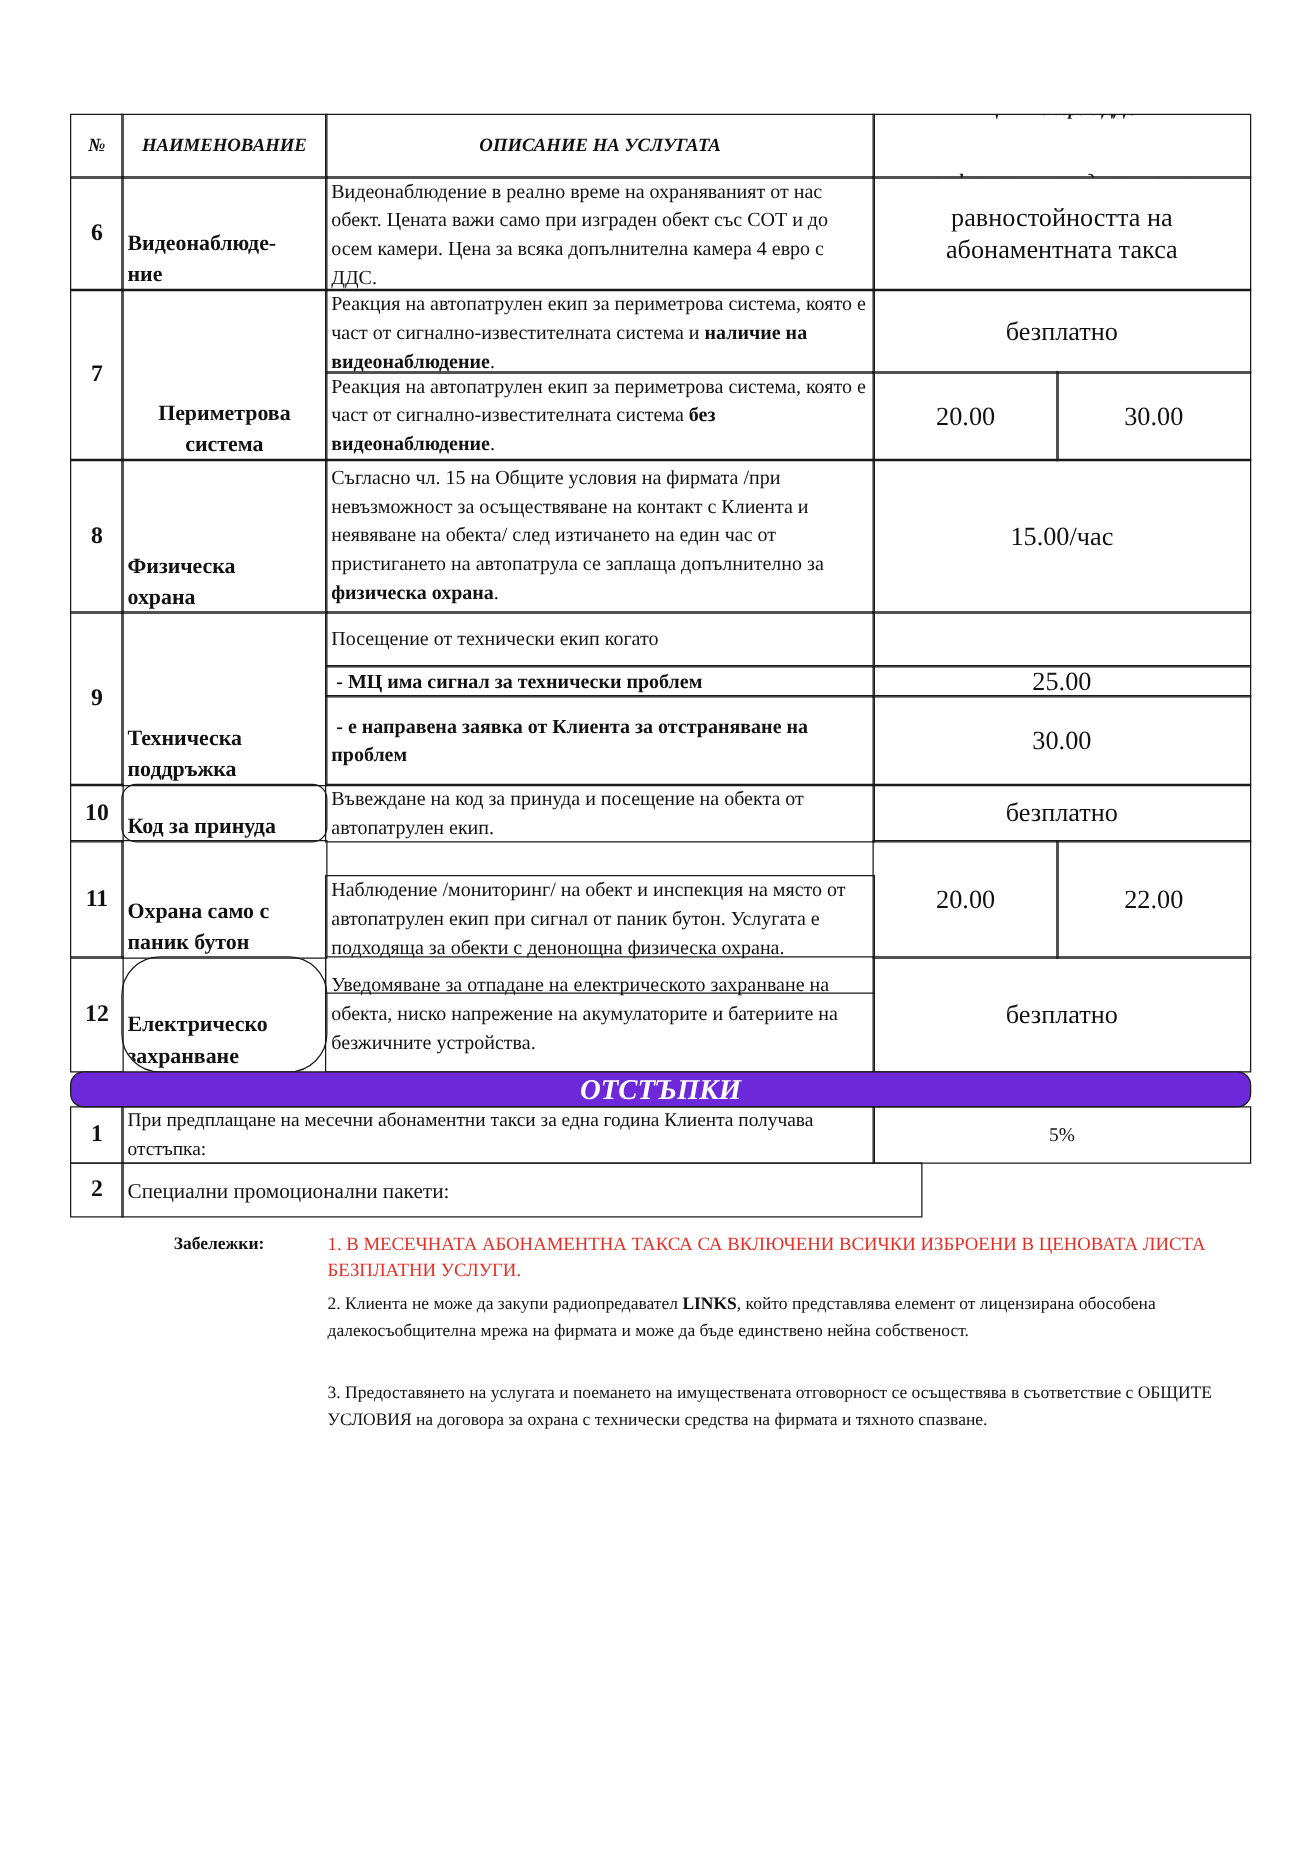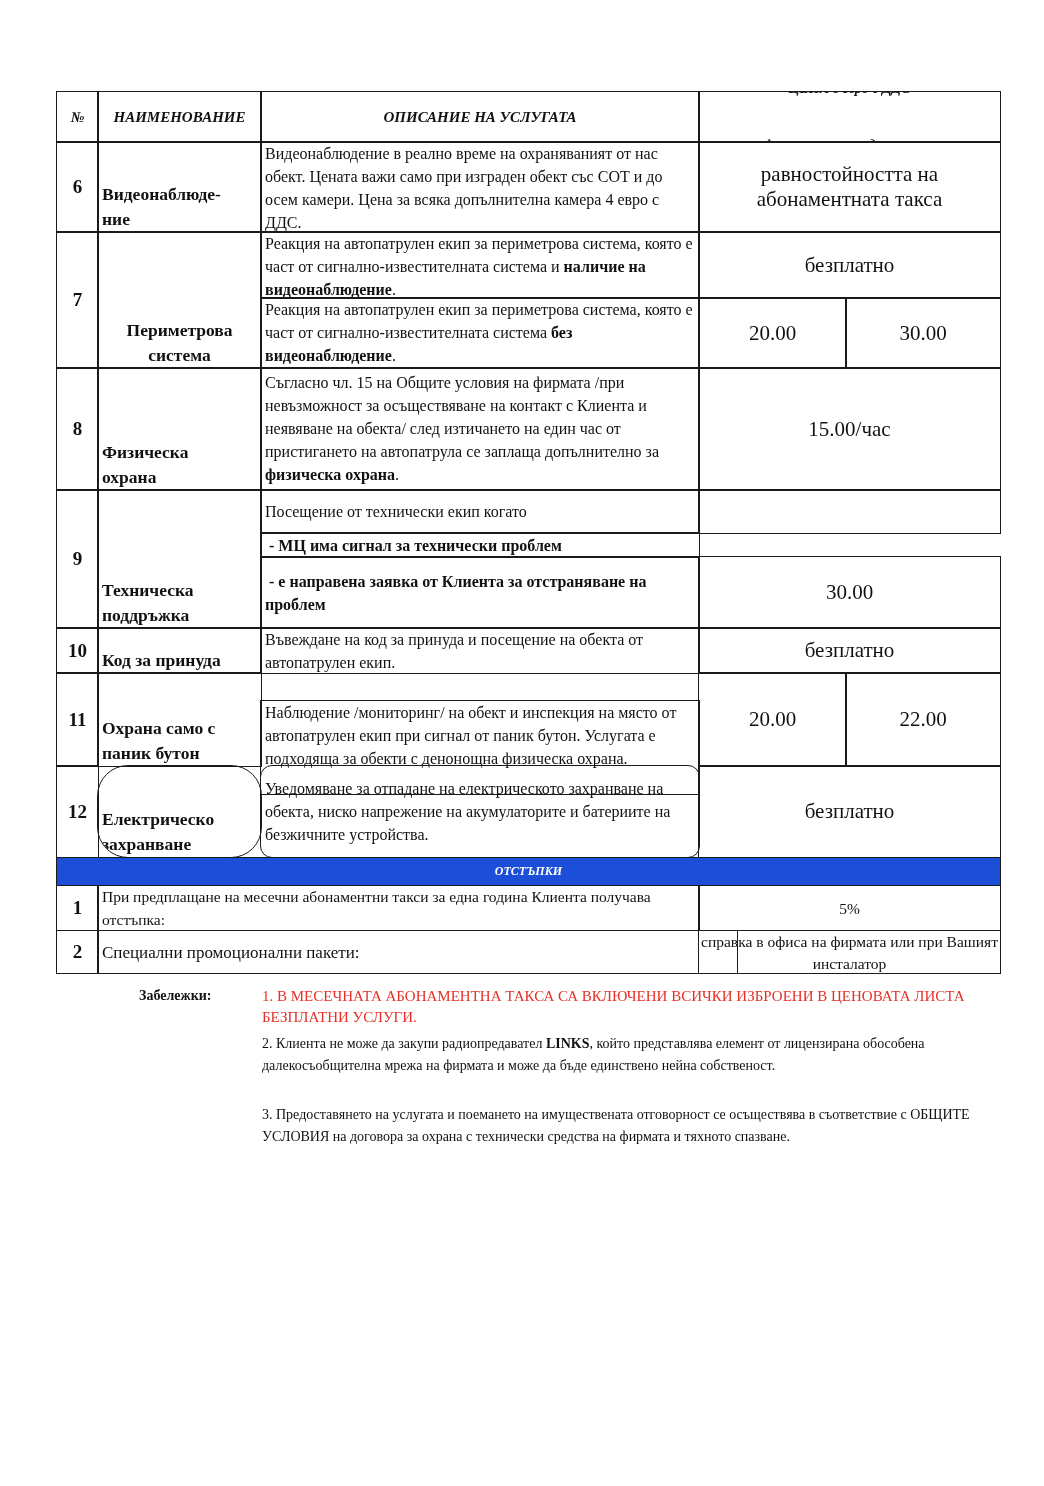--- a/index.html
+++ b/index.html
@@ -12,22 +12,22 @@
   .hdr { font-weight: bold; font-style: italic; font-size: 15px; }
   .hdr2 { font-weight: bold; font-style: italic; font-size: 14px; line-height: 21px; }
   .num { font-weight: bold; font-size: 19px; }
   .name { font-weight: bold; font-size: 17.5px; line-height: 25px; padding-left: 4px; align-items: flex-end; }
   .name.c { padding-left: 0; text-align: center; justify-content: center; }
   .desc { font-size: 16px; line-height: 23px; padding-left: 4px; padding-right: 3px;
           align-items: flex-start; }
   .desc.mid { align-items: center; }
   .price { font-size: 21px; line-height: 25px; }
   .bold { font-weight: bold; }
-  .red-band { background: #1d4ed8; color: #ffffff; font-weight: bold; font-style: italic;
-              font-size: 12px; justify-content: center; }
+  .red-band { background: #6d28d9; color: #ffffff; font-weight: bold; font-style: italic;
+              font-size: 23px; justify-content: center; border-radius: 11px; }
   .small { font-size: 15.5px; line-height: 23px; }
   .notes-label { position: absolute; left: 139px; top: 988px; font-weight: bold; font-size: 14px; }
   .note { position: absolute; left: 262px; width: 720px; font-size: 14px; line-height: 22px; }
   .note.red { color: #e63027; font-weight: normal; font-size: 15px; line-height: 21px; }
 </style>
 </head>
 <body>
 
 <div class="page">
 
@@ -101,31 +101,34 @@
     </div>
   <div class="cell desc mid" style="left:260px;top:489px;width:440px;height:45px;">
       <span>Посещение от технически екип когато</span>
     </div>
   <div class="cell center price" style="left:698px;top:489px;width:303px;height:45px;">
       <span></span>
     </div>
   <div class="cell desc mid bold" style="left:260px;top:532px;width:440px;height:26px;">
       <span style="white-space:pre;"> - МЦ има сигнал за технически проблем</span>
     </div>
+  <div class="cell center price" style="left:698px;top:532px;width:303px;height:26px;">
+      <span>25.00</span>
+    </div>
   <div class="cell desc mid bold" style="left:260px;top:556px;width:440px;height:73px;">
       <span style="white-space:pre-wrap;"> - е направена заявка от Клиента за отстраняване на проблем</span>
     </div>
   <div class="cell center price" style="left:698px;top:556px;width:303px;height:73px;">
       <span>30.00</span>
     </div>
 
   <div class="cell center num" style="left:56px;top:627px;width:43px;height:47px;">
       <span>10</span>
     </div>
-  <div class="cell name" style="left:97px;top:627px;width:165px;height:47px;">
+  <div class="cell name" style="left:97px;top:627px;width:165px;height:47px;border-radius:12px;">
       <span>Код за принуда</span>
     </div>
   <div class="cell desc" style="left:260px;top:627px;width:440px;height:47px;">
       <span>Въвеждане на код за принуда и посещение на обекта от автопатрулен екип.</span>
     </div>
   <div class="cell center price" style="left:698px;top:627px;width:303px;height:47px;">
       <span>безплатно</span>
     </div>
 
   <div class="cell center num" style="left:56px;top:672px;width:43px;height:95px;">
@@ -143,21 +146,21 @@
   <div class="cell center price" style="left:845px;top:672px;width:156px;height:95px;">
       <span>22.00</span>
     </div>
 
   <div class="cell center num" style="left:56px;top:765px;width:43px;height:93px;">
       <span>12</span>
     </div>
   <div class="cell name" style="left:97px;top:765px;width:165px;height:93px;border-radius:31px;">
       <span style="width:140px;">Електрическо захранване</span>
     </div>
-  <div class="cell desc mid" style="left:260px;top:765px;width:440px;height:93px;border-radius:12px;">
+  <div class="cell desc mid" style="left:260px;top:765px;width:440px;height:93px;">
       <span>Уведомяване за отпадане на електрическото захранване на обекта, ниско напрежение на акумулаторите и батериите на безжичните устройства.</span>
     </div>
   <div class="cell center price" style="left:698px;top:765px;width:303px;height:93px;">
       <span>безплатно</span>
     </div>
 
   <div class="cell red-band" style="left:56px;top:857px;width:945px;height:29px;">
       <span>ОТСТЪПКИ</span>
     </div>
 
@@ -170,23 +173,20 @@
   <div class="cell center small" style="left:698px;top:885px;width:303px;height:46px;">
       <span>5%</span>
     </div>
 
   <div class="cell center num" style="left:56px;top:930px;width:43px;height:44px;">
       <span>2</span>
     </div>
   <div class="cell desc small mid" style="left:97px;top:930px;width:641px;height:44px;font-size:17px;">
       <span>Специални промоционални пакети:</span>
     </div>
-  <div class="cell center small" style="left:698px;top:930px;width:303px;height:44px;line-height:22px;align-items:flex-start;">
-      <span style="width:300px;">справка в офиса на фирмата или при Вашият инсталатор</span>
-    </div>
 
   <div class="notes-label">Забележки:</div>
   <div class="note red" style="top:986px;">1. В МЕСЕЧНАТА АБОНАМЕНТНА ТАКСА СА ВКЛЮЧЕНИ ВСИЧКИ ИЗБРОЕНИ В ЦЕНОВАТА ЛИСТА БЕЗПЛАТНИ УСЛУГИ.</div>
   <div class="note" style="top:1033px;">
     <span>2. Клиента не може да закупи радиопредавател </span><span class="bold">LINKS</span><span>, който представлява елемент от лицензирана обособена далекосъобщителна мрежа на фирмата и може да бъде единствено нейна собственост.</span>
   </div>
   <div class="note" style="top:1104px;">3. Предоставянето на услугата и поемането на имуществената отговорност се осъществява в съответствие с ОБЩИТЕ УСЛОВИЯ на договора за охрана с технически средства на фирмата и тяхното спазване.</div>
 
 </div>
 

